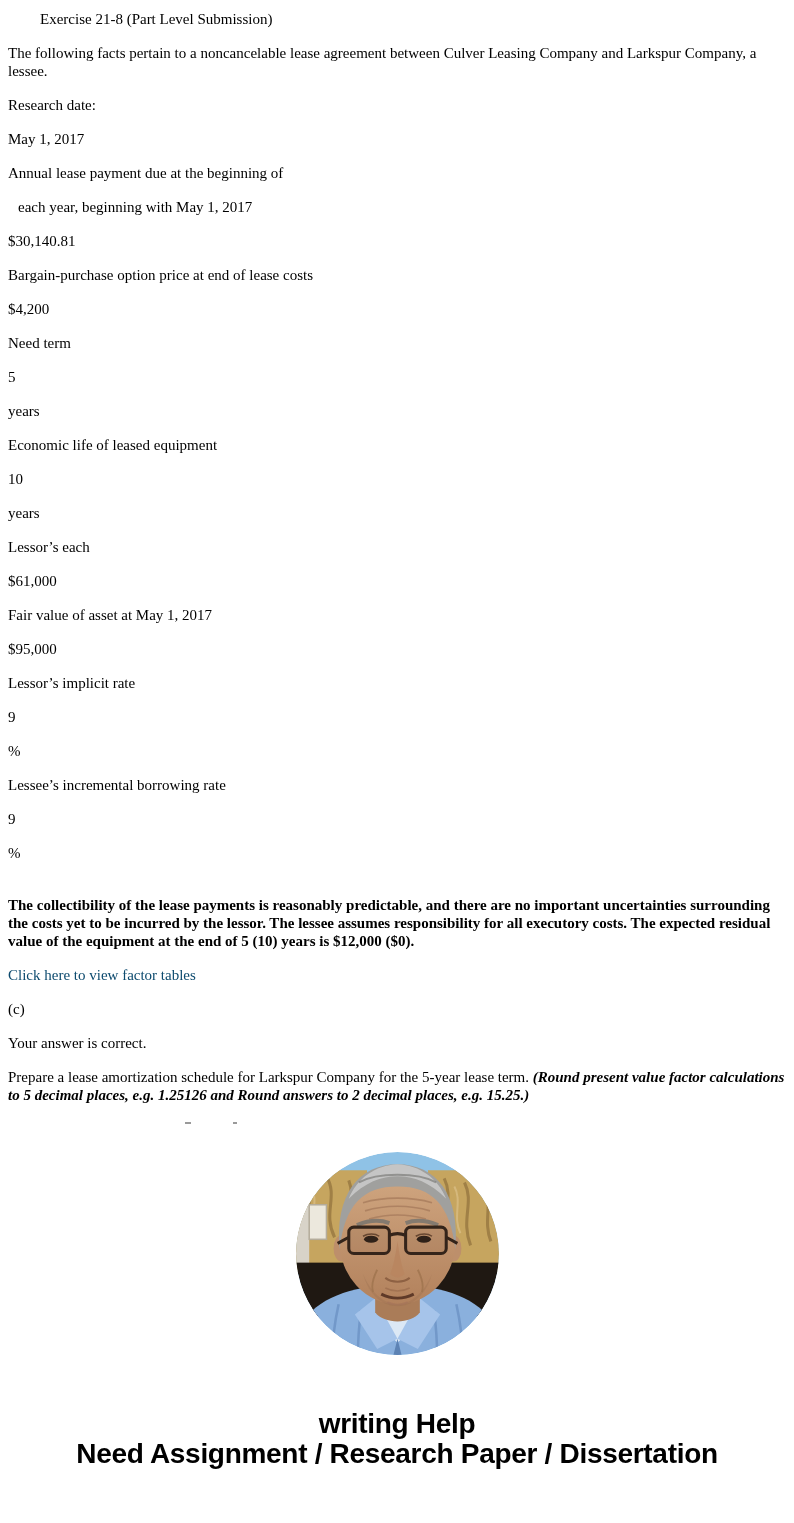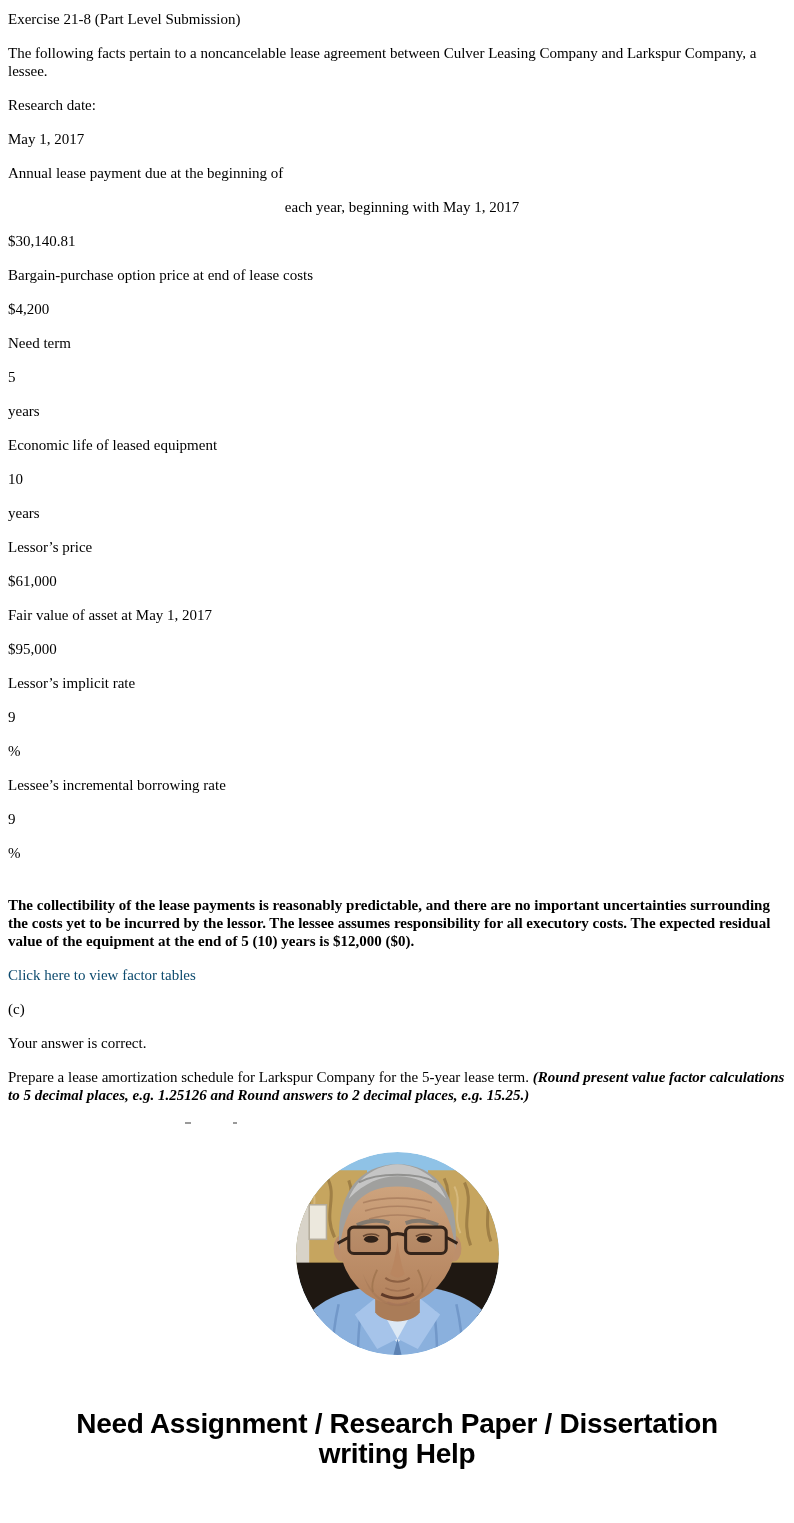--- a/index.html
+++ b/index.html
@@ -11,22 +11,22 @@
     overflow: hidden;
     font-family: "Liberation Serif", serif;
     color: #000000;
     background: #ffffff;
   }
   p {
     margin: 16px 0;
     font-size: 15px;
     line-height: 18px;
   }
-  .first { margin-top: 2px; }
-  .indent { padding-left: 10px; text-align: center; }
+  .first { margin-top: 2px; margin-left: 32px; }
+  .indent { padding-left: 10px; }
   .mt-extra { margin-top: 34px; font-weight: bold; }
   .link { color: #0c4a6e; text-decoration: none; cursor: pointer; }
   .note { font-weight: bold; font-style: italic; }
   .artifact {
     margin: 18px 0 0 177px;
     height: 3px;
     font-size: 0;
     line-height: 0;
   }
   .artifact .speck {
@@ -72,21 +72,21 @@
 <p class="indent">each year, beginning with May 1, 2017</p>
 <p>$30,140.81</p>
 <p>Bargain-purchase option price at end of lease costs</p>
 <p>$4,200</p>
 <p>Need term</p>
 <p>5</p>
 <p>years</p>
 <p>Economic life of leased equipment</p>
 <p>10</p>
 <p>years</p>
-<p>Lessor’s price</p>
+<p>Lessor’s each</p>
 <p>$61,000</p>
 <p>Fair value of asset at May 1, 2017</p>
 <p>$95,000</p>
 <p>Lessor’s implicit rate</p>
 <p>9</p>
 <p>%</p>
 <p>Lessee’s incremental borrowing rate</p>
 <p>9</p>
 <p>%</p>
 
@@ -174,15 +174,15 @@
           <path d="M88,134 C96,138 104,138 112,134" stroke="#96684a" stroke-width="1.5" opacity="0.6" fill="none"></path>
           <path d="M84,140 C94,145 106,145 116,140" stroke="#5f3a28" stroke-width="3" fill="none"></path>
           <path d="M90,148 C96,151 104,151 110,148" stroke="#a5755a" stroke-width="2" fill="none" opacity="0.7"></path>
         </g>
       </g>
     </svg>
   </span>
 </div>
 
 <div class="footer">
+  <div>writing Help</div>
   <div>Need Assignment / Research Paper / Dissertation</div>
-  <div>writing Help</div>
 </div>
 
 </body></html>

